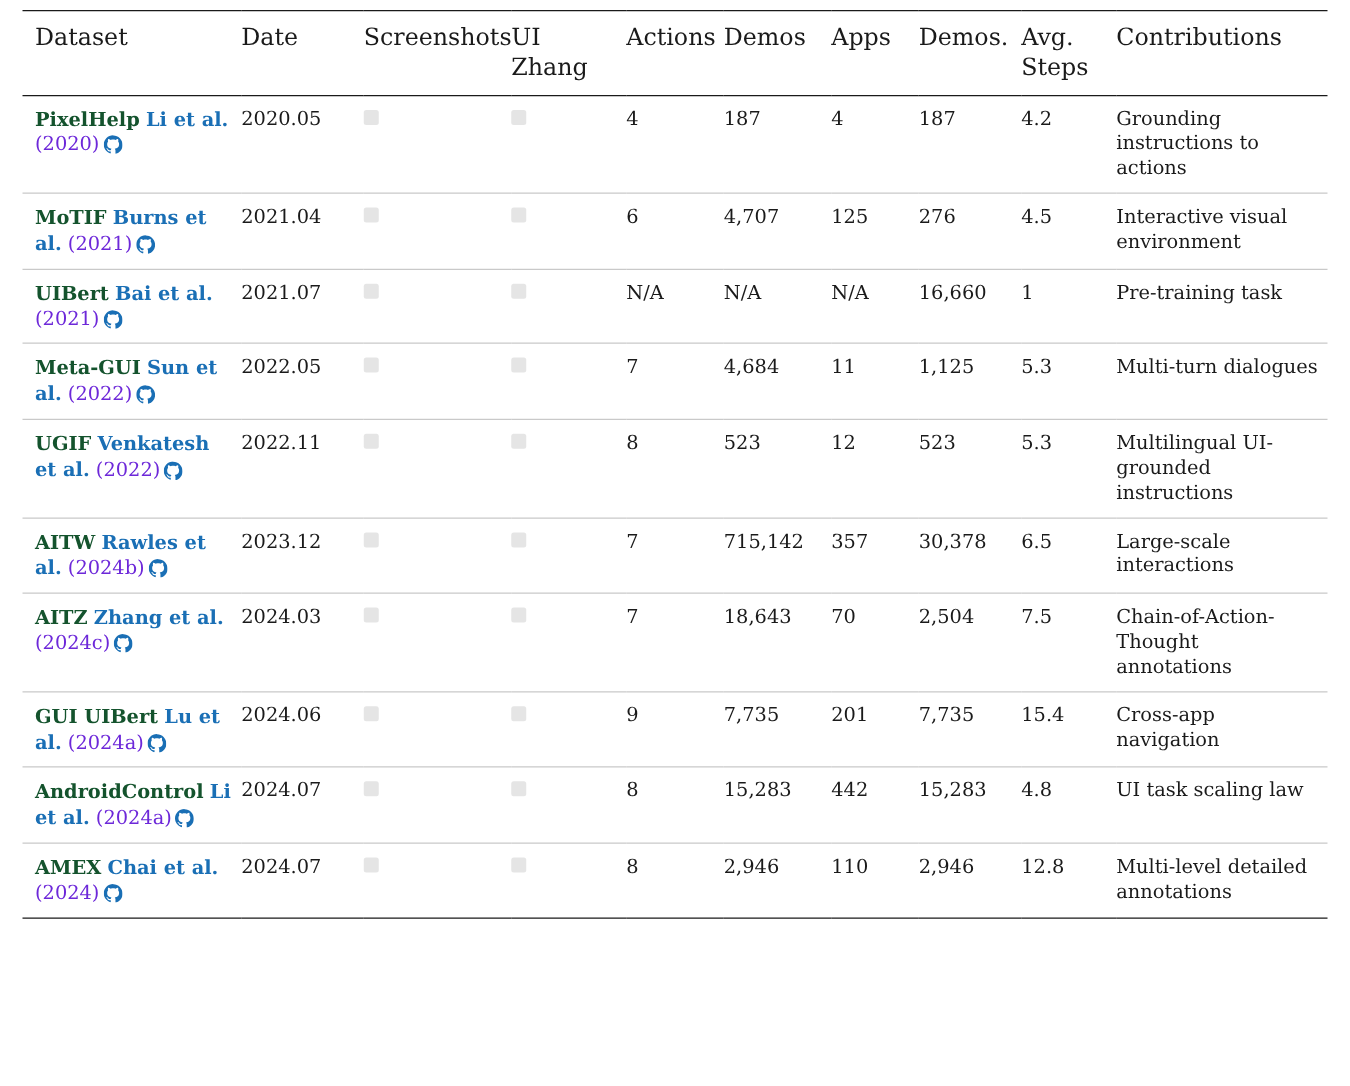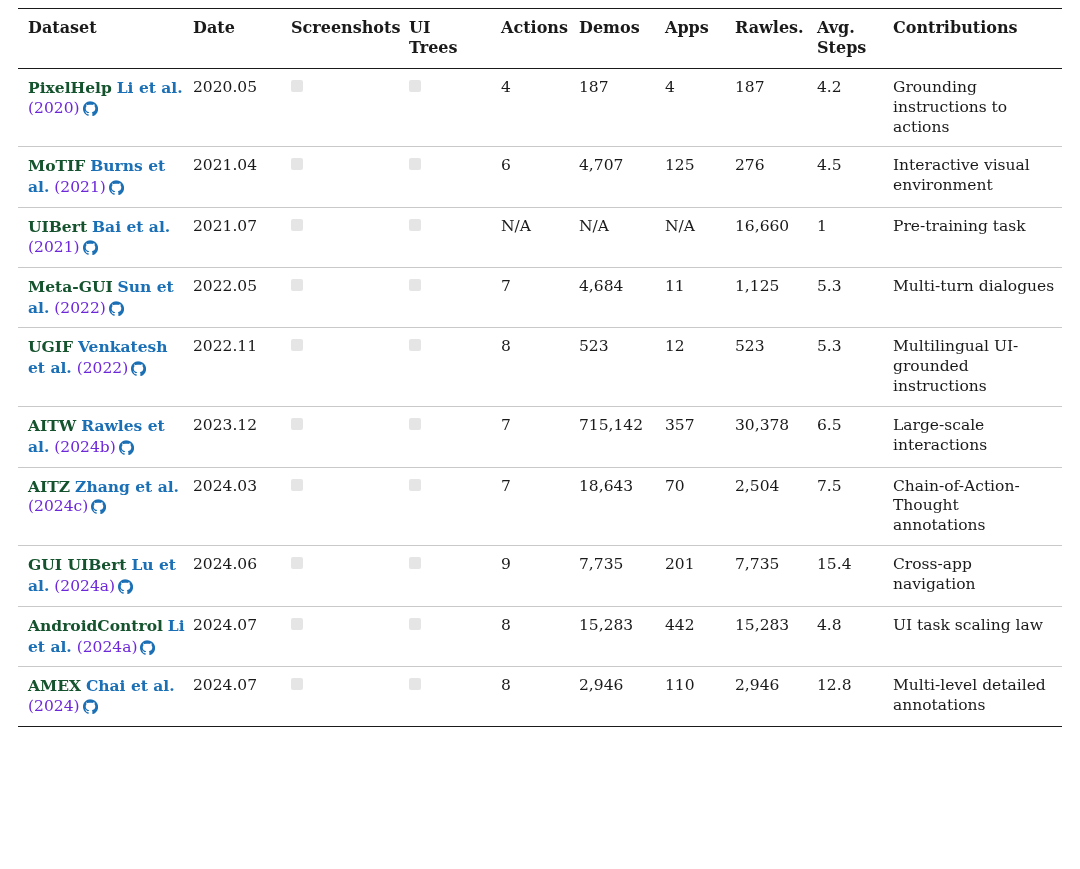--- a/index.html
+++ b/index.html
@@ -28,22 +28,22 @@
     font-size: 15.5px;
   }
   table.dataset-table th,
   table.dataset-table td {
     text-align: left;
     vertical-align: top;
     padding: 9px 6px 9px 0;
     line-height: 1.28;
   }
   thead th {
-    font-weight: bold;
-    font-size: 16px;
+    font-weight: normal;
+    font-size: 19px;
     padding-top: 12px;
     padding-bottom: 12px;
     border-top: 1.6px solid #1a1a1a;
     border-bottom: 1.2px solid #1a1a1a;
   }
   tbody tr td {
     border-bottom: 0.8px solid #c9c9c9;
   }
   tbody tr:last-child td {
     border-bottom: 1.6px solid #1a1a1a;
@@ -120,25 +120,25 @@
       <col class="col-instr">
       <col class="col-steps">
       <col class="col-contrib">
     </colgroup>
     <thead>
       <tr>
         <th class="col-dataset">Dataset</th>
         <th class="col-date">Date</th>
         <th class="col-shots">Screenshots</th>
         <th class="col-trees hdr-two-line">UI
-Trees</th>
+Zhang</th>
         <th class="col-actions">Actions</th>
         <th class="col-demos">Demos</th>
         <th class="col-apps">Apps</th>
-        <th class="col-instr">Rawles.</th>
+        <th class="col-instr">Demos.</th>
         <th class="col-steps hdr-two-line">Avg.
 Steps</th>
         <th class="col-contrib">Contributions</th>
       </tr>
     </thead>
     <tbody id="table-body">
         <tr>
           <td class="col-dataset dscell"><span class="dsname">PixelHelp</span> <span class="dsauth">Li et al.</span> <span class="dsyear">(2020)</span><span class="gh-icon"><svg width="15" height="15" viewBox="0 0 16 16" aria-hidden="true">
                 <path fill="#1a6fb5" d="M8 0.2C3.6 0.2 0 3.8 0 8.2c0 3.5 2.3 6.5 5.5 7.6.4.1.5-.2.5-.4v-1.4c-2.2.5-2.7-1-2.7-1-.4-1-.9-1.2-.9-1.2-.7-.5.1-.5.1-.5.8.1 1.2.8 1.2.8.7 1.2 1.9.9 2.4.7.1-.5.3-.9.5-1.1-1.8-.2-3.7-.9-3.7-4 0-.9.3-1.6.8-2.2-.1-.2-.4-1 .1-2.1 0 0 .7-.2 2.2.8.6-.2 1.3-.3 2-.3s1.4.1 2 .3c1.5-1 2.2-.8 2.2-.8.4 1.1.2 1.9.1 2.1.5.6.8 1.3.8 2.2 0 3.1-1.9 3.8-3.7 4 .3.3.6.8.6 1.6v2.4c0 .2.1.5.6.4 3.2-1.1 5.5-4.1 5.5-7.6 0-4.4-3.6-8-8-8z"></path>
               </svg></span></td>

